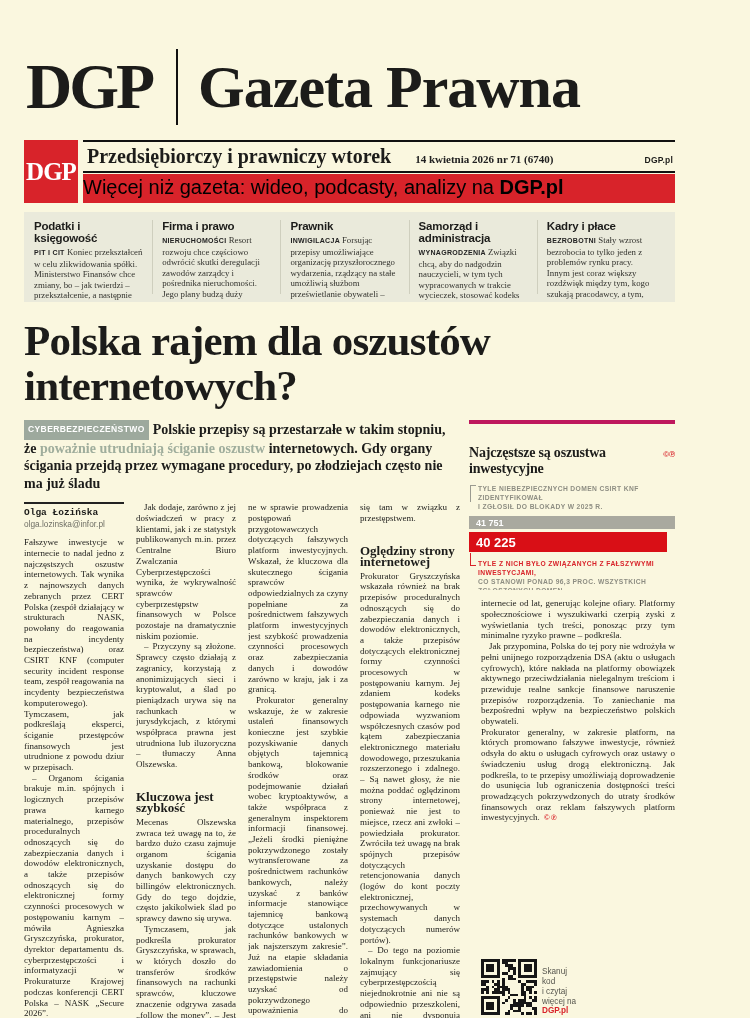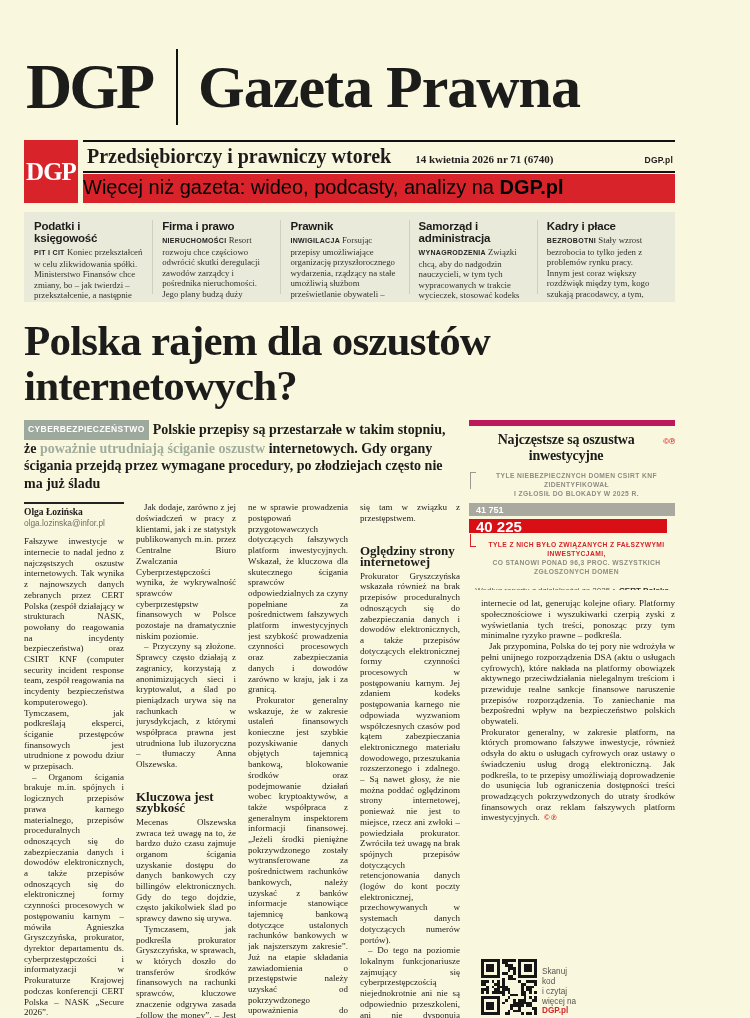--- a/index.html
+++ b/index.html
@@ -52,26 +52,26 @@
   .lead .hl { color:#9fad9c; }
 
   
   .cols { display:flex; gap:12px; }
   .cols .col { flex:1; height:530px; overflow:hidden; }
   .right-cols .col { height:418px; }
   .col p.para { font-size:9px; line-height:10.7px; text-align:justify; }
   .col p.para.ind { text-indent:8px; }
   .subhead { font-size:13px; font-weight:700; line-height:11.5px; margin:21px 0 3px 0; }
   .byline { border-top:2px solid #222; padding-top:3px; margin-bottom:8px; }
-  .byline .b-name { display:block; font-family:Liberation Serif, serif; font-weight:700; font-size:9.5px; }
+  .byline .b-name { display:block; font-family:Liberation Mono, monospace; font-weight:700; font-size:9.5px; }
   .byline .b-mail { display:block; font-family:"Liberation Sans",sans-serif; font-size:8.3px; color:#6f6f65; margin-top:1px; }
   .endmark { color:#d8232a; font-weight:700; font-size:8px; letter-spacing:1px; margin-left:4px; }
 
   
-  .chart { border-top:6px solid #be185d; padding-top:6px; margin-bottom:8px; height:170px; overflow:hidden;text-align:center; }
+  .chart { border-top:4px solid #be185d; padding-top:21px; margin-bottom:8px; height:170px; overflow:hidden; }
   .chart-head { display:flex; align-items:baseline; }
   .chart-title { font-size:14px; font-weight:700; letter-spacing:-.2px; }
   .chart-credit { margin-left:auto; color:#d8232a; font-family:"Liberation Sans",sans-serif; font-weight:700; font-size:8px; }
   .chart-label { position:relative; padding-left:9px; margin:7px 0 5px 0; font-family:"Liberation Sans",sans-serif;
                  font-weight:700; font-size:6.7px; letter-spacing:.4px; color:#8d8d82; line-height:9px; }
   .chart-label.top::before { content:""; position:absolute; left:1px; top:1px; width:5px; height:16px;
                  border-left:1px solid #9a9a90; border-top:1px solid #9a9a90; }
   .chart-label.bottom::before { content:""; position:absolute; left:1px; top:-6px; width:5px; height:12px;
                  border-left:1px solid #d8232a; border-bottom:1px solid #d8232a; }
   .chart-label .red { color:#d8232a; }
@@ -176,21 +176,21 @@
           <div class="chart-head">
             <span class="chart-title">Najczęstsze są oszustwa inwestycyjne</span>
             <span class="chart-credit">©℗</span>
           </div>
           <div class="chart-label top">
             <span>TYLE NIEBEZPIECZNYCH DOMEN CSIRT KNF ZIDENTYFIKOWAŁ</span><br>
             <span>I ZGŁOSIŁ DO BLOKADY W 2025 R.</span>
           </div>
           <div id="chart-bars">
               <div class="bar" style="width: 100%; background: rgb(169, 169, 159); height: 13px; font-size: 9px;">41 751</div>
-              <div class="bar" style="width: 96.3%; background: rgb(217, 15, 22); height: 14px; font-size: 15px;">40 225</div>
+              <div class="bar" style="width: 96.3%; background: rgb(217, 15, 22); height: 20px; font-size: 13px;">40 225</div>
             </div>
           <div class="chart-label bottom">
             <span class="red">TYLE Z NICH BYŁO ZWIĄZANYCH Z FAŁSZYWYMI INWESTYCJAMI,</span><br>
             <span>CO STANOWI PONAD 96,3 PROC. WSZYSTKICH ZGŁOSZONYCH DOMEN</span>
           </div>
           <p class="chart-note" id="chart-note"><span>Według raportu z działalności za 2025 r. </span><b>CERT Polska najliczniejszą grupą incydentów są oszustwa komputerowe, a wśród nich – oszustwa inwestycyjne,</b></p>
         </div>
 
         <div class="cols right-cols">
           <div class="col">

